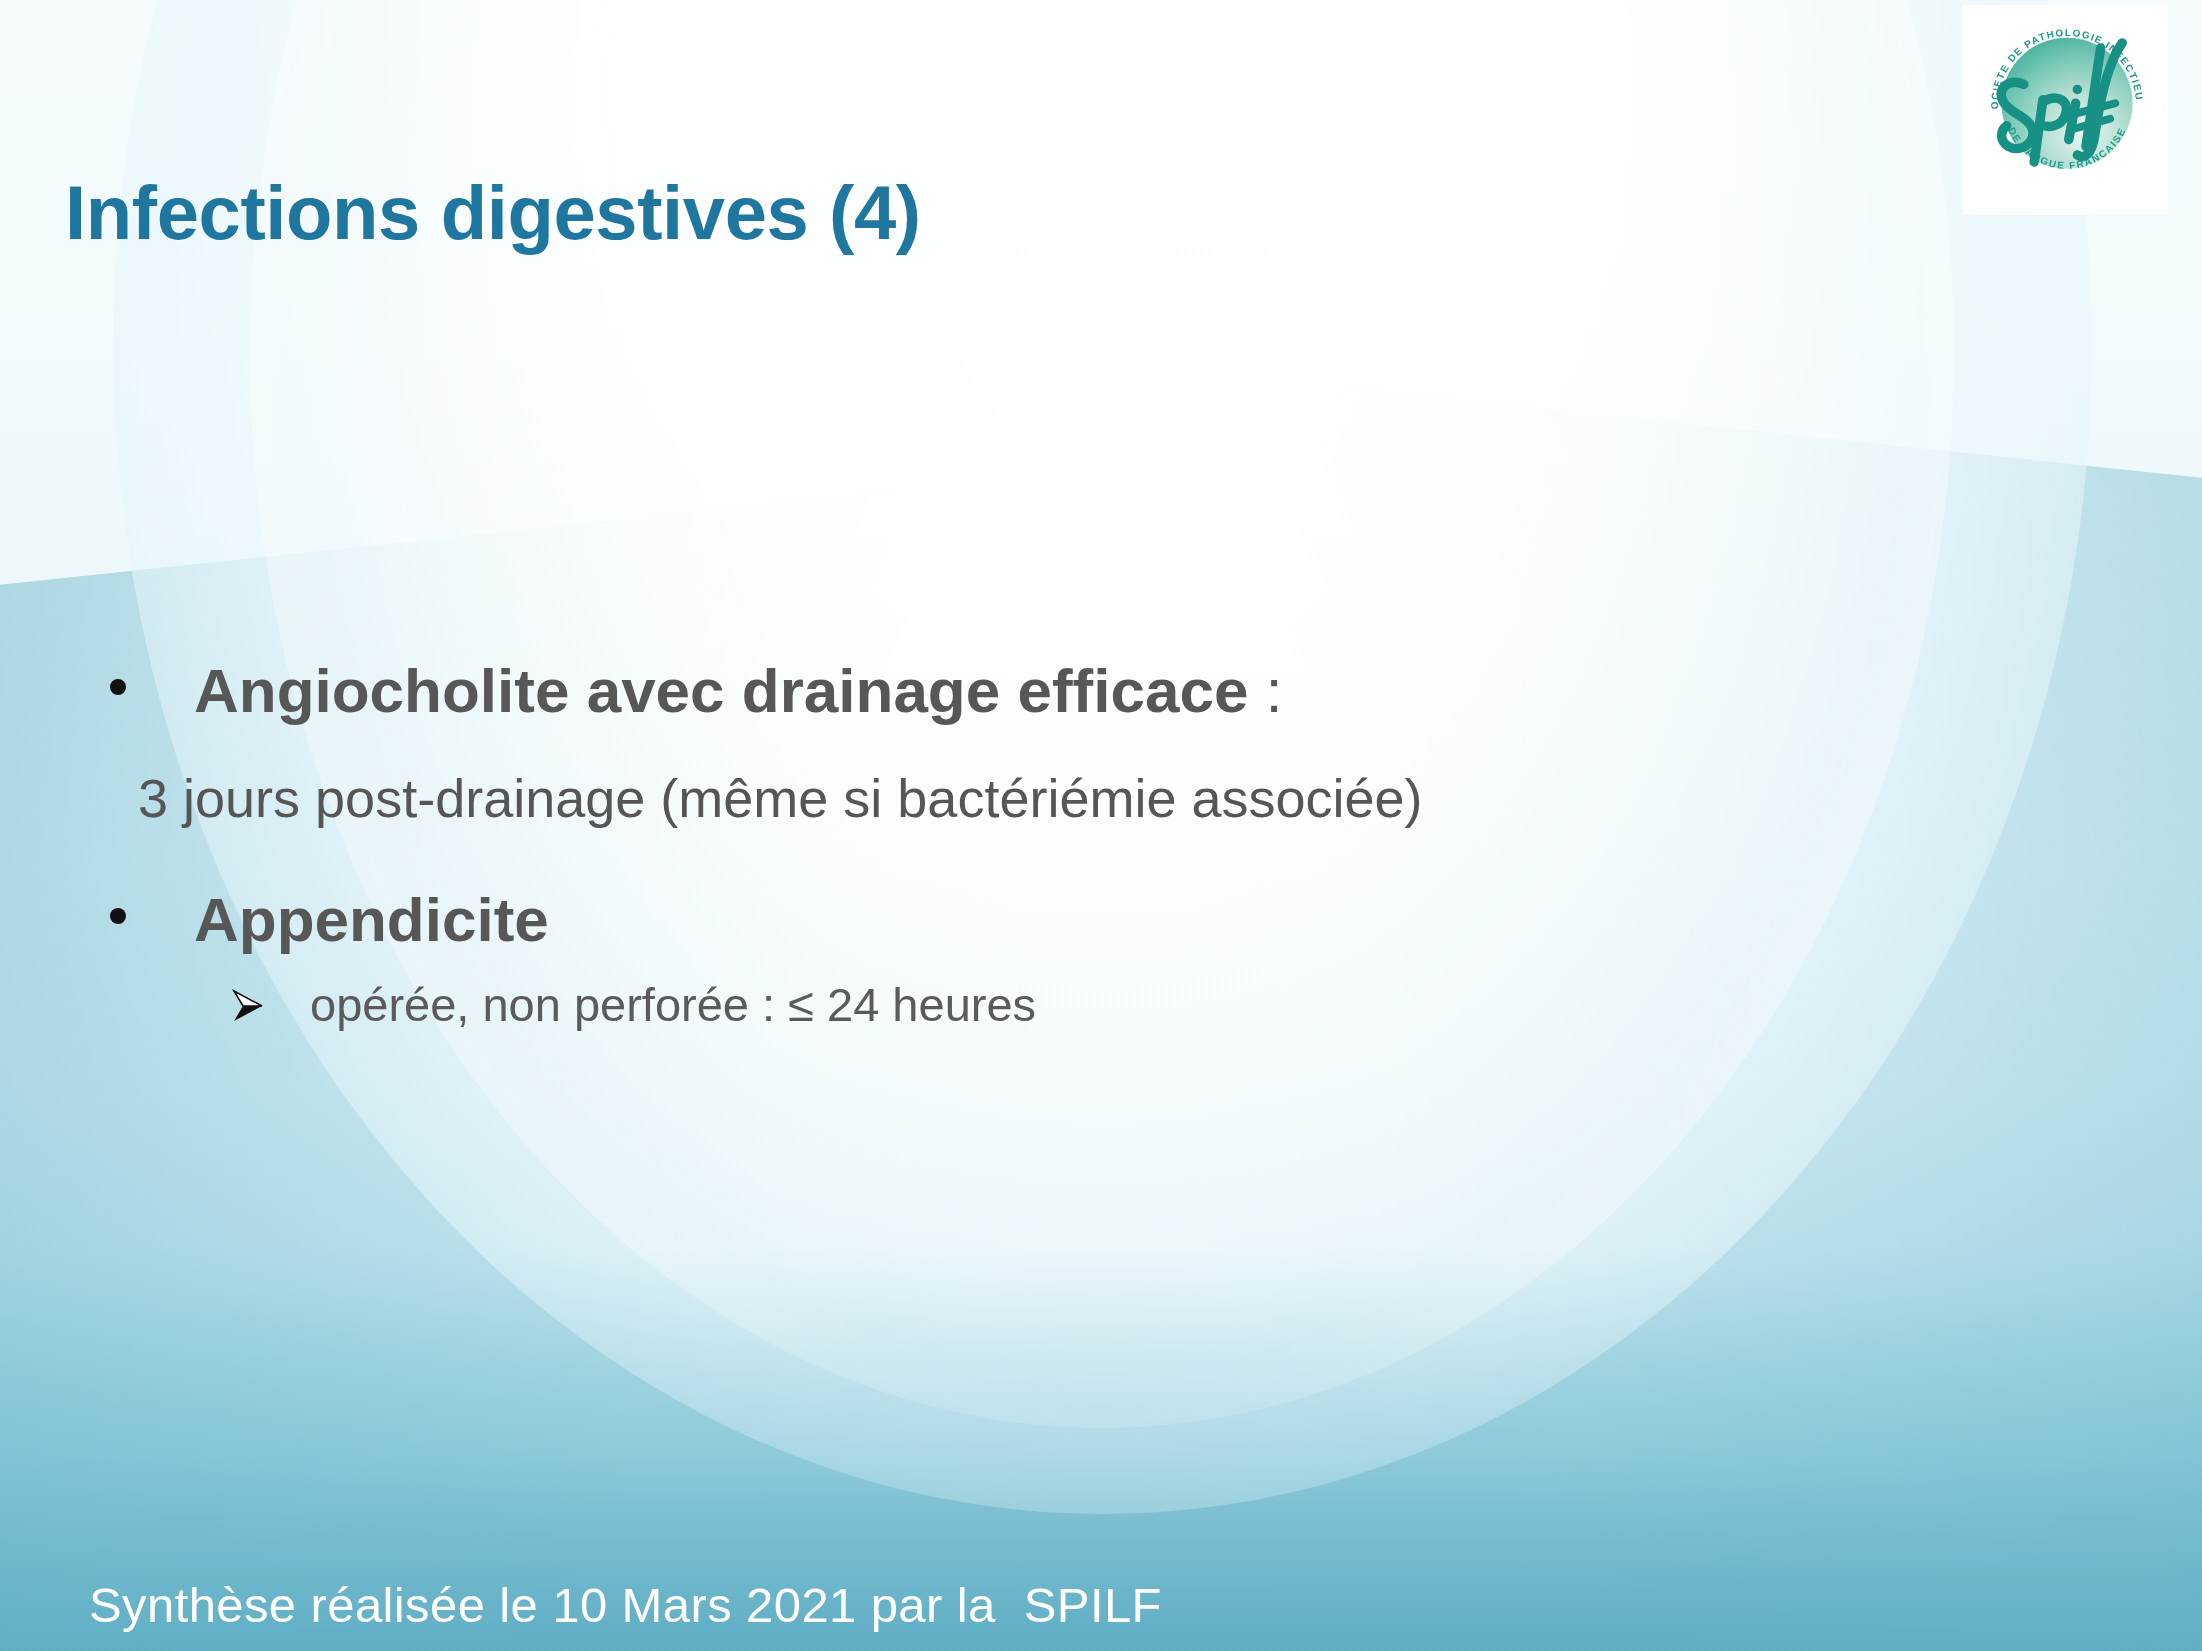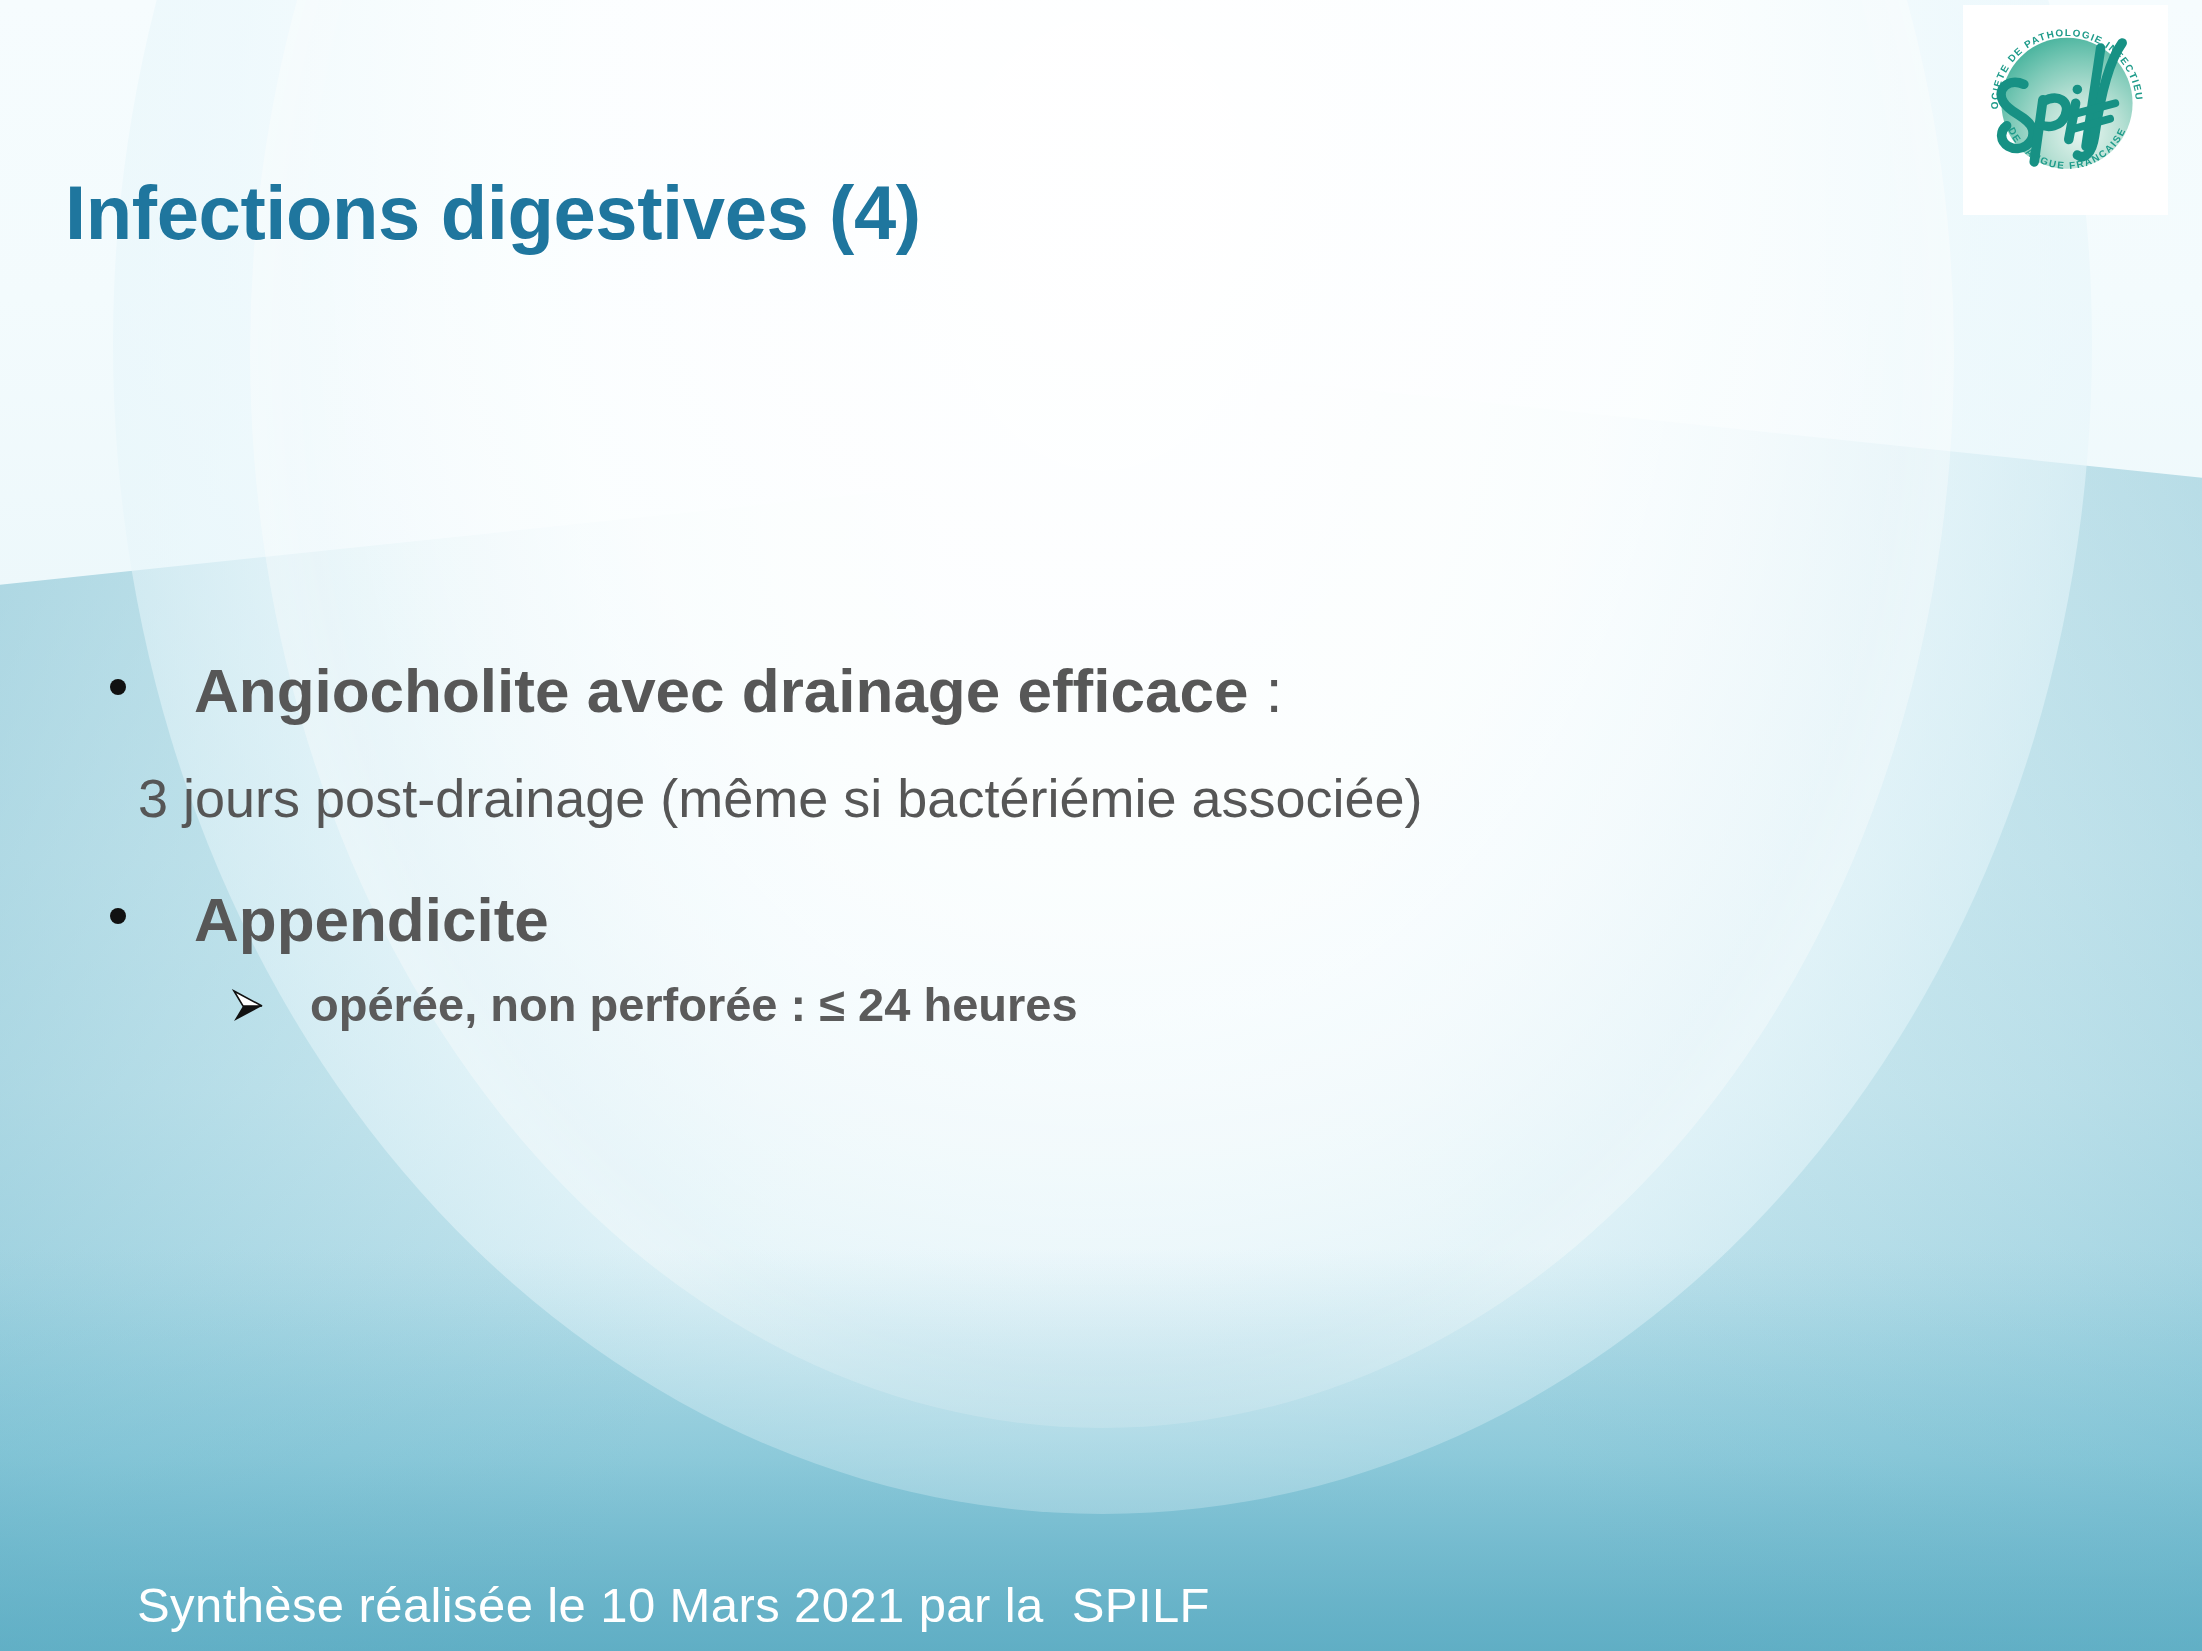--- a/index.html
+++ b/index.html
@@ -169,21 +169,21 @@
     white-space: nowrap;
     margin-top: 40px;
     margin-left: 28px;
   }
   .gap-b { height: 52px; }
 
   .lvl2 {
     position: relative;
     padding-left: 310px;
     font-size: 47px;
-    font-weight: bold;
+    font-weight: normal;
     color: #5b5b5b;
     line-height: 1.16;
     white-space: nowrap;
     margin-top: 22.4px;
   }
   .lvl2 .arrow {
     position: absolute;
     left: 228px;
     top: 0.16em;
     width: 40px;
@@ -194,21 +194,20 @@
   
   .footer {
     position: absolute;
     left: 89px;
     bottom: 19px;
     font-size: 49px;
     color: #ffffff;
     white-space: pre;
     letter-spacing: 0.4px;
     z-index: 5;
-    margin-left: 48px;
   }
 </style>
 </head>
 <body>
 
 <div id="slide">
 
   <div class="bg-flank-left"></div>
   <div class="bg-flank-right"></div>
   <div class="bg-arc"></div>

